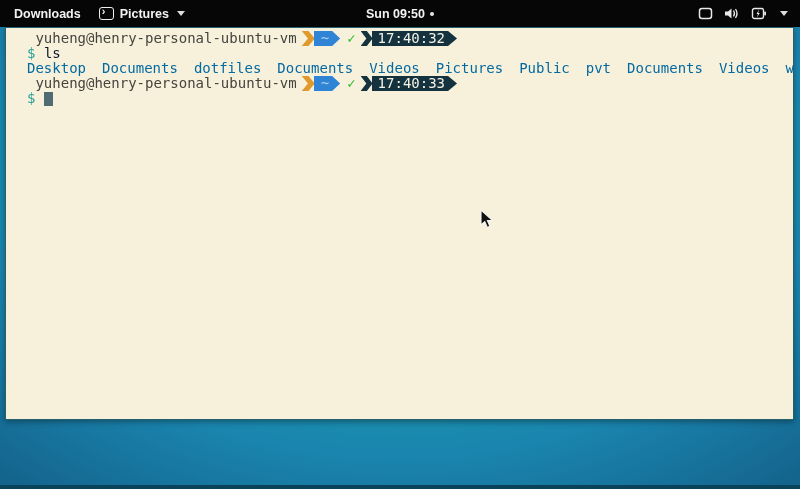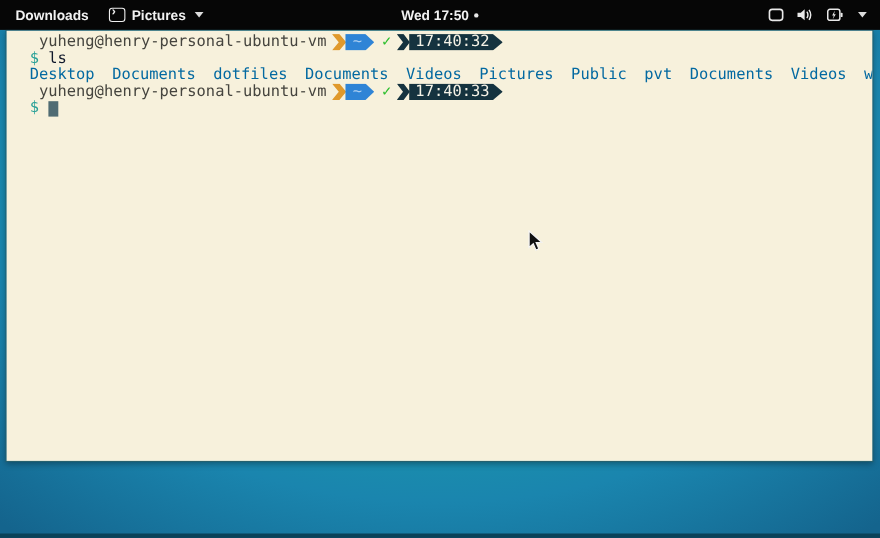--- a/index.html
+++ b/index.html
@@ -87,21 +87,21 @@
   <div class="topbar">
     <div class="topbar-left">
       <span class="activities">Downloads</span>
       <span class="app-menu">
         <span class="term-glyph"></span>
         <span>Pictures</span>
         <span class="caret-down"></span>
       </span>
     </div>
     <div class="topbar-center">
-      <span>Wed 17:50</span>
+      <span>Sun 09:50</span>
       <span class="clock-dot"></span>
     </div>
     <div class="topbar-right">
       <svg class="tray-svg" width="15" height="13" viewBox="0 0 15 13">
         <rect x="1.5" y="1.5" width="12" height="10" rx="2.5" fill="none" stroke="#e8e8e8" stroke-width="1.5"></rect>
       </svg>
       <svg class="tray-svg" width="16" height="13" viewBox="0 0 16 13">
         <polygon points="1,4.5 4,4.5 7.5,1.5 7.5,11.5 4,8.5 1,8.5" fill="#e8e8e8"></polygon>
         <path d="M9.5 3.5 Q11.5 6.5 9.5 9.5" fill="none" stroke="#e8e8e8" stroke-width="1.3"></path>
         <path d="M11.5 2 Q14.5 6.5 11.5 11" fill="none" stroke="#e8e8e8" stroke-width="1.3"></path>

